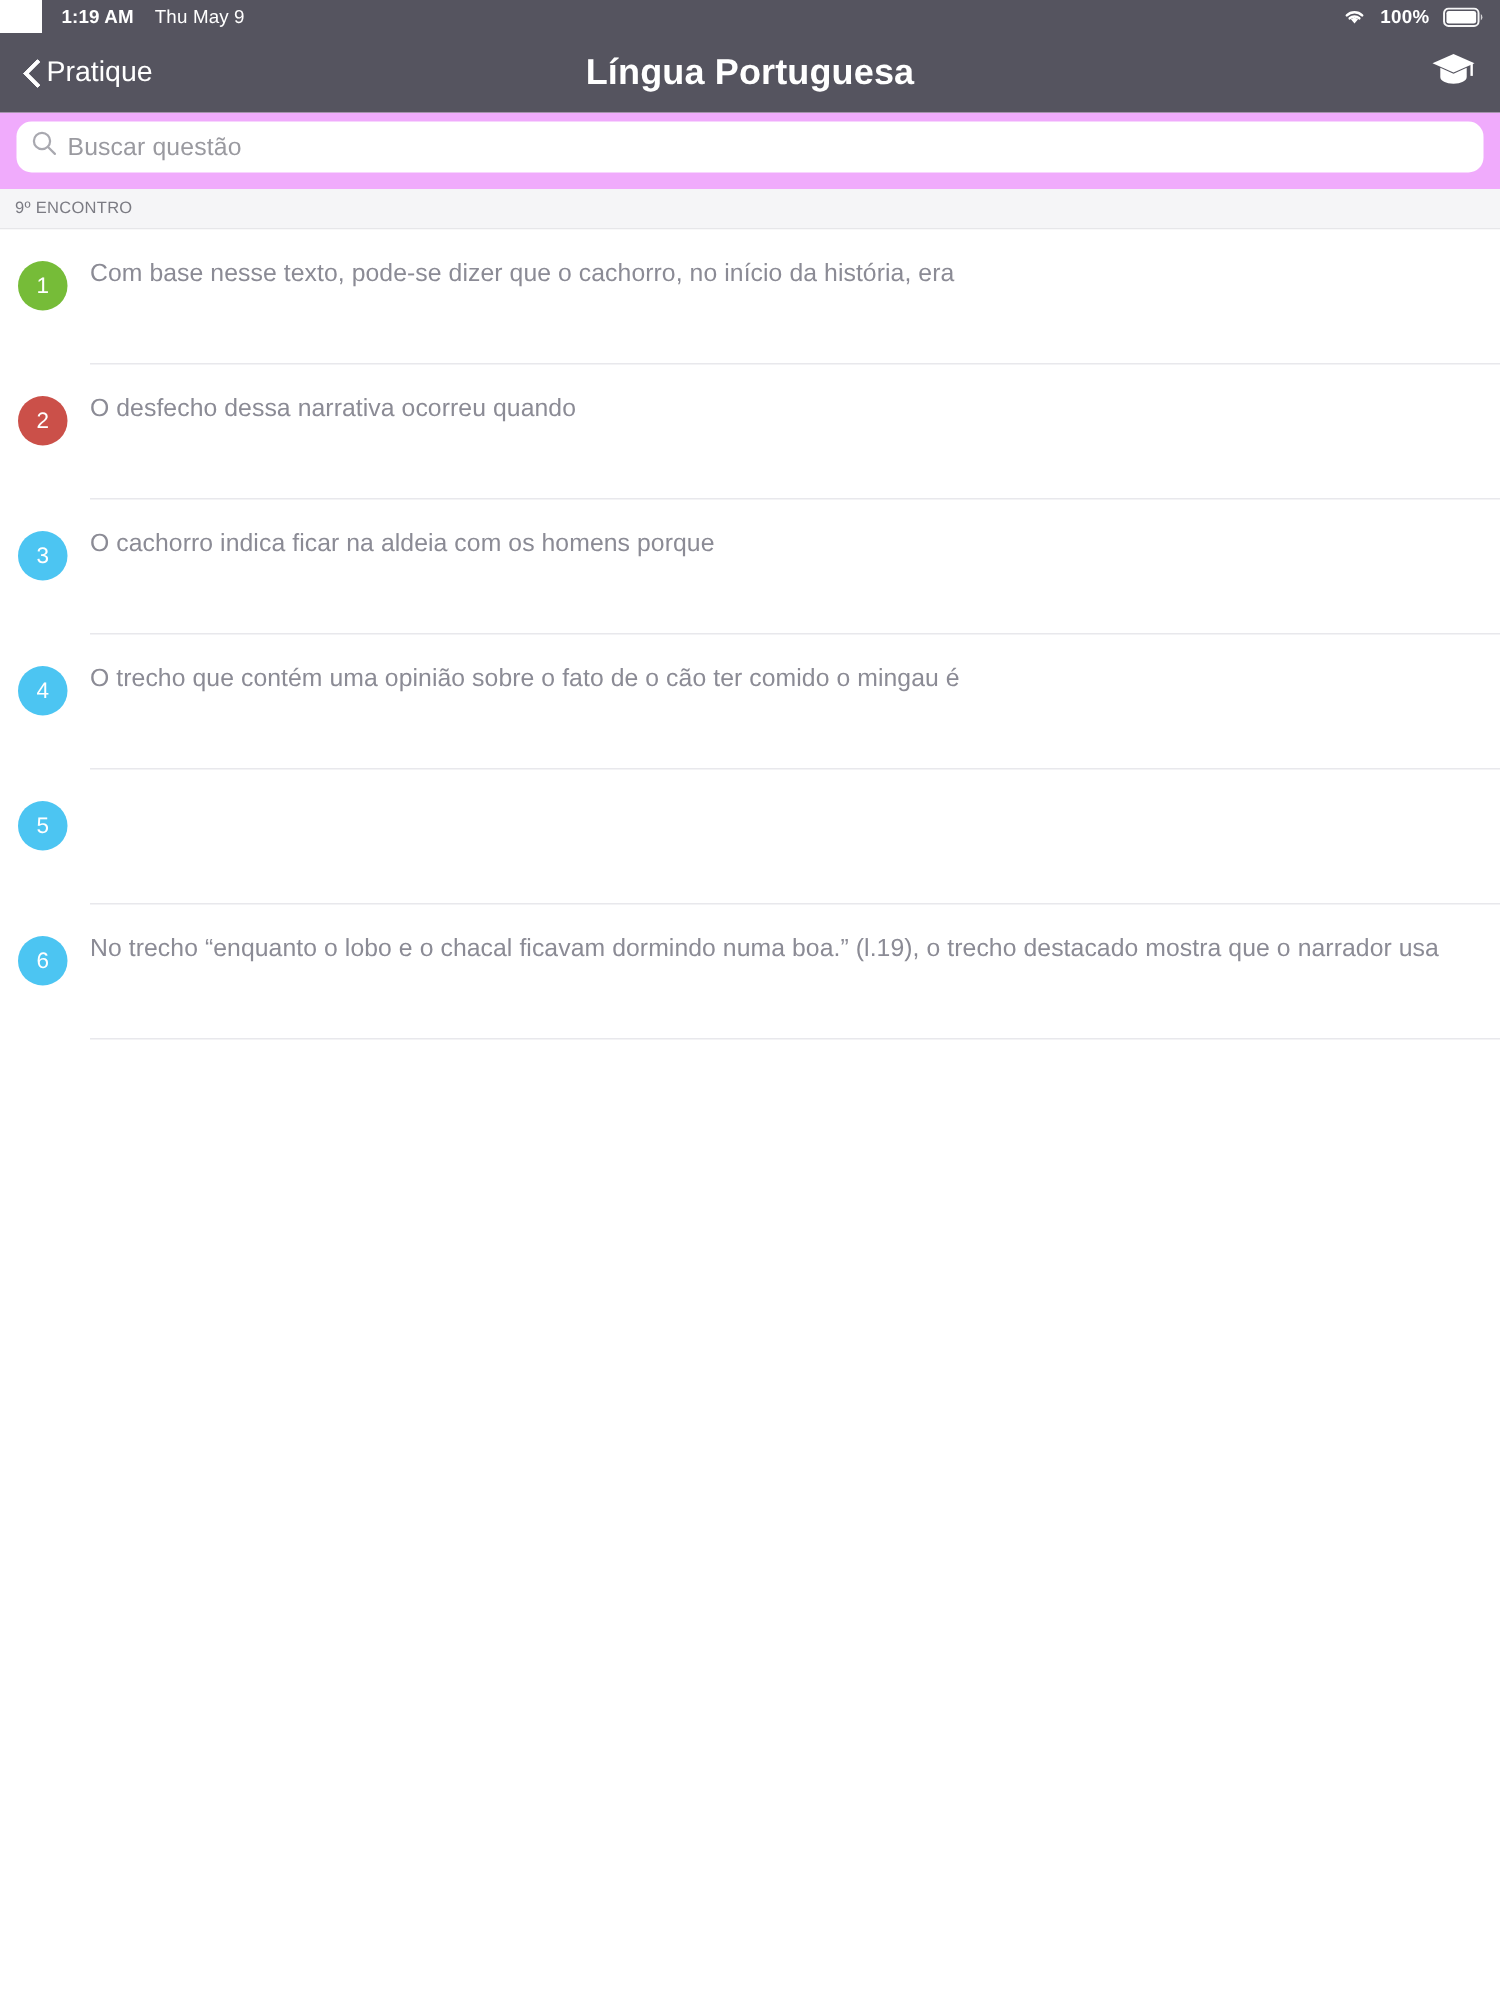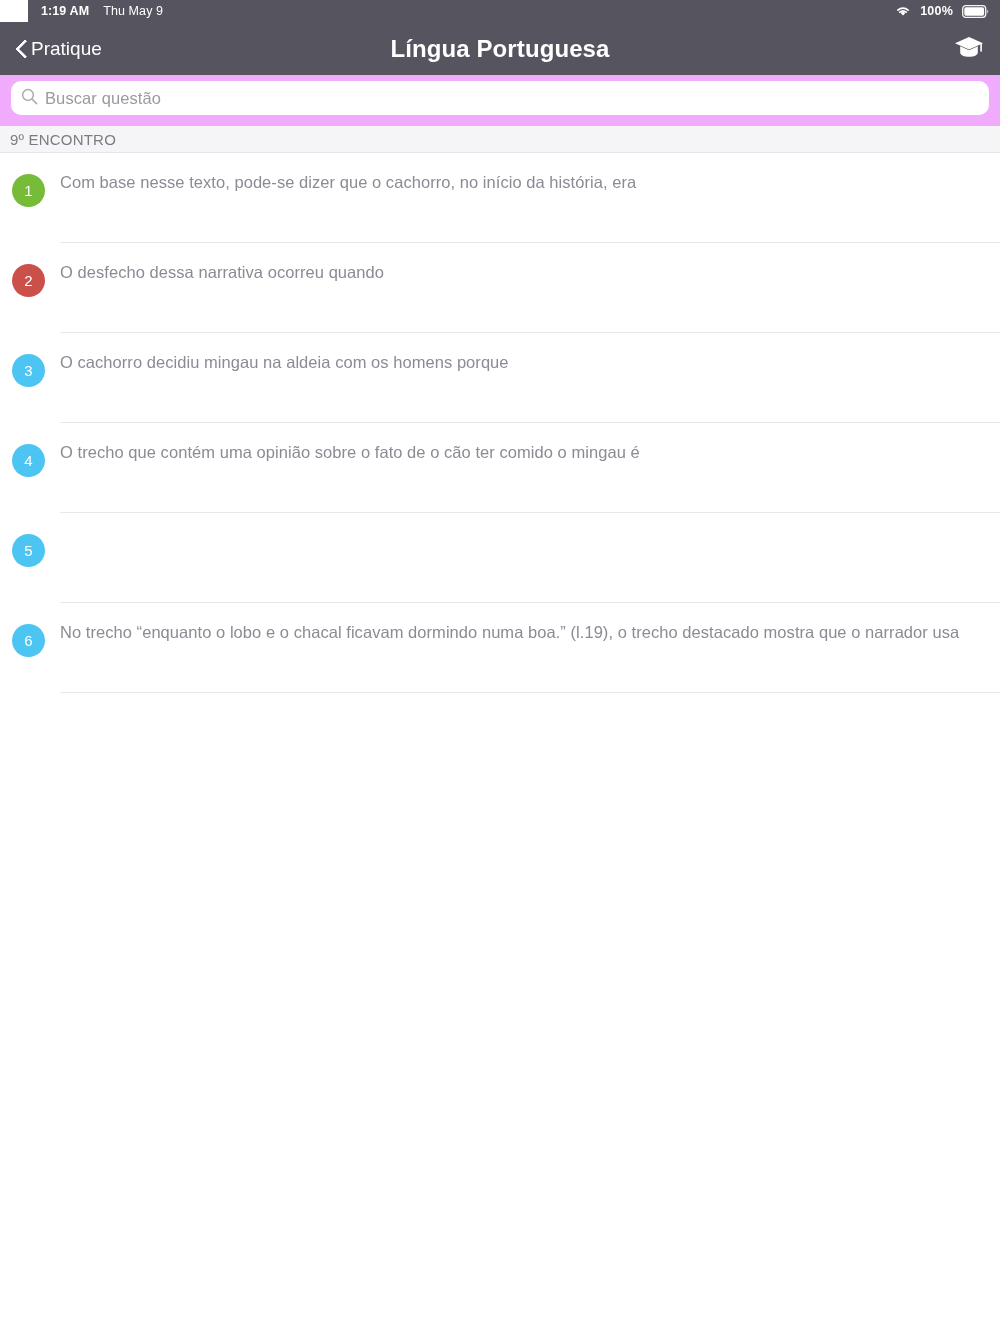--- a/index.html
+++ b/index.html
@@ -118,21 +118,21 @@
   }
 
   
   .section-header {
     height: 27px;
     background: #f5f5f7;
     display: flex;
     align-items: center;
     padding: 0 10px;
     color: #7b7b83;
-    font-size: 15px;
+    font-size: 11px;
     letter-spacing: 0.2px;
     border-bottom: 1px solid #e6e6e9;
   }
 
   
   .list {
     background: #ffffff;
   }
   .row {
     position: relative;
@@ -245,21 +245,21 @@
     </div>
 
     <div class="row">
       <div class="badge" style="background: rgb(203, 80, 73);">2</div>
       <div class="row-text">O desfecho dessa narrativa ocorreu quando</div>
       <div class="row-sep"></div>
     </div>
 
     <div class="row">
       <div class="badge" style="background: rgb(76, 197, 242);">3</div>
-      <div class="row-text">O cachorro decidiu mingau na aldeia com os homens porque</div>
+      <div class="row-text">O cachorro indica ficar na aldeia com os homens porque</div>
       <div class="row-sep"></div>
     </div>
 
     <div class="row">
       <div class="badge" style="background: rgb(76, 197, 242);">4</div>
       <div class="row-text">O trecho que contém uma opinião sobre o fato de o cão ter comido o mingau é</div>
       <div class="row-sep"></div>
     </div>
 
     <div class="row">

